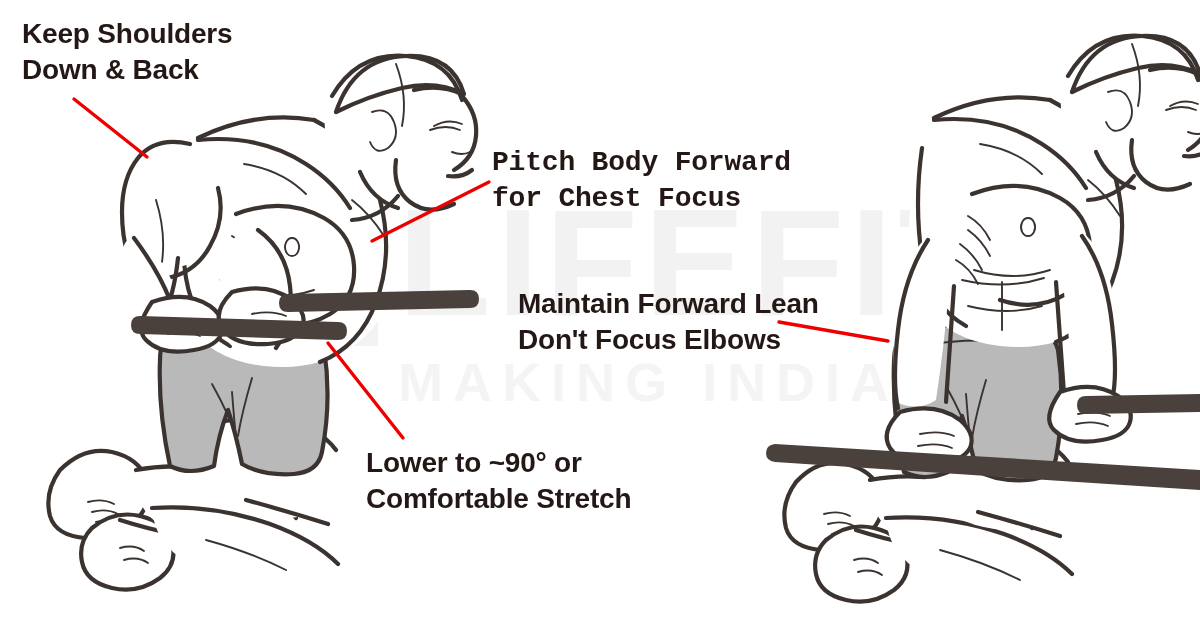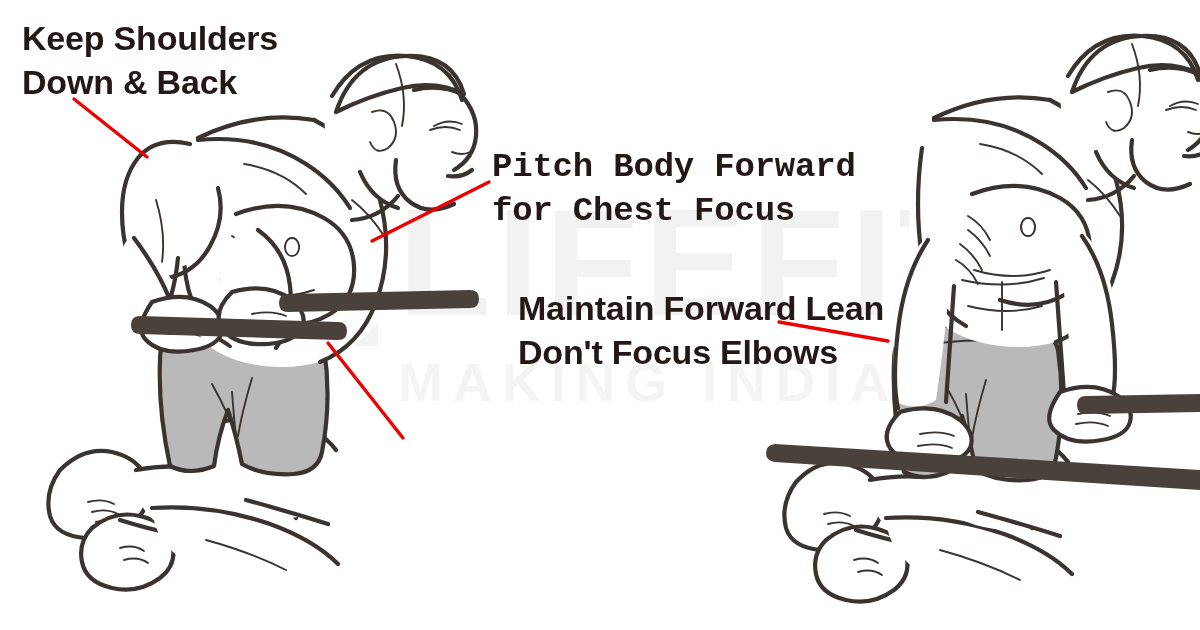--- a/index.html
+++ b/index.html
@@ -29,21 +29,21 @@
     left:258px;top:196px;width:120px;height:150px;
     background:#f3f3f3;
     clip-path:polygon(0 0,40% 0,40% 62%,100% 62%,100% 100%,0 100%);
   }
 
   
   .label{
     position:absolute;
     color:#231815;
     font-weight:700;
-    font-size:34px;
+    font-size:28px;
     line-height:1.30;
     letter-spacing:-0.2px;
     white-space:pre-line;
     font-family:"Liberation Sans", sans-serif;
   }
   .lbl-shoulders{left:22px;top:16px;}
   .lbl-pitch{left:492px;top:145px;font-family:Liberation Mono, monospace;}
   .lbl-maintain{left:518px;top:286px;}
   .lbl-lower{left:366px;top:445px;}
 
@@ -245,14 +245,16 @@
     <line class="leader" id="ld2" x1="779" y1="322" x2="888" y2="341"></line>
     <line class="leader" id="ld3" x1="328" y1="343" x2="403" y2="438"></line>
   </svg>
 
   <div class="label lbl-shoulders">Keep Shoulders
 Down &amp; Back</div>
   <div class="label lbl-pitch">Pitch Body Forward
 for Chest Focus</div>
   <div class="label lbl-maintain">Maintain Forward Lean
 Don't Focus Elbows</div>
+  <div class="label lbl-lower">Lower to ~90° or
+Comfortable Stretch</div>
 
 </div>
 
 </body></html>

